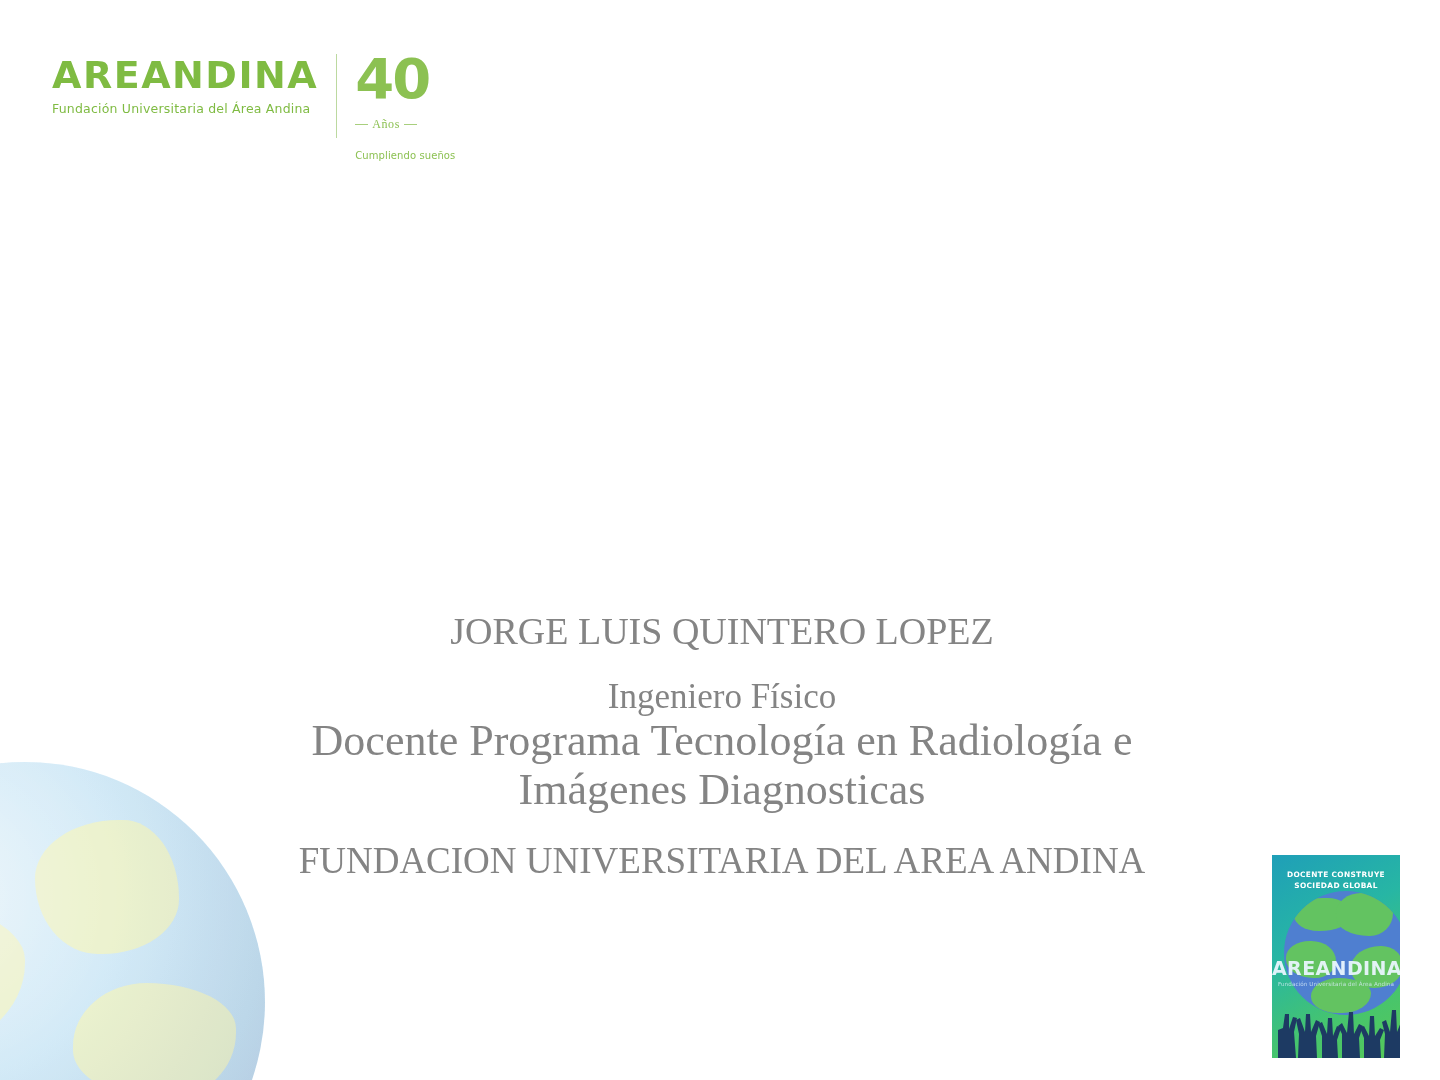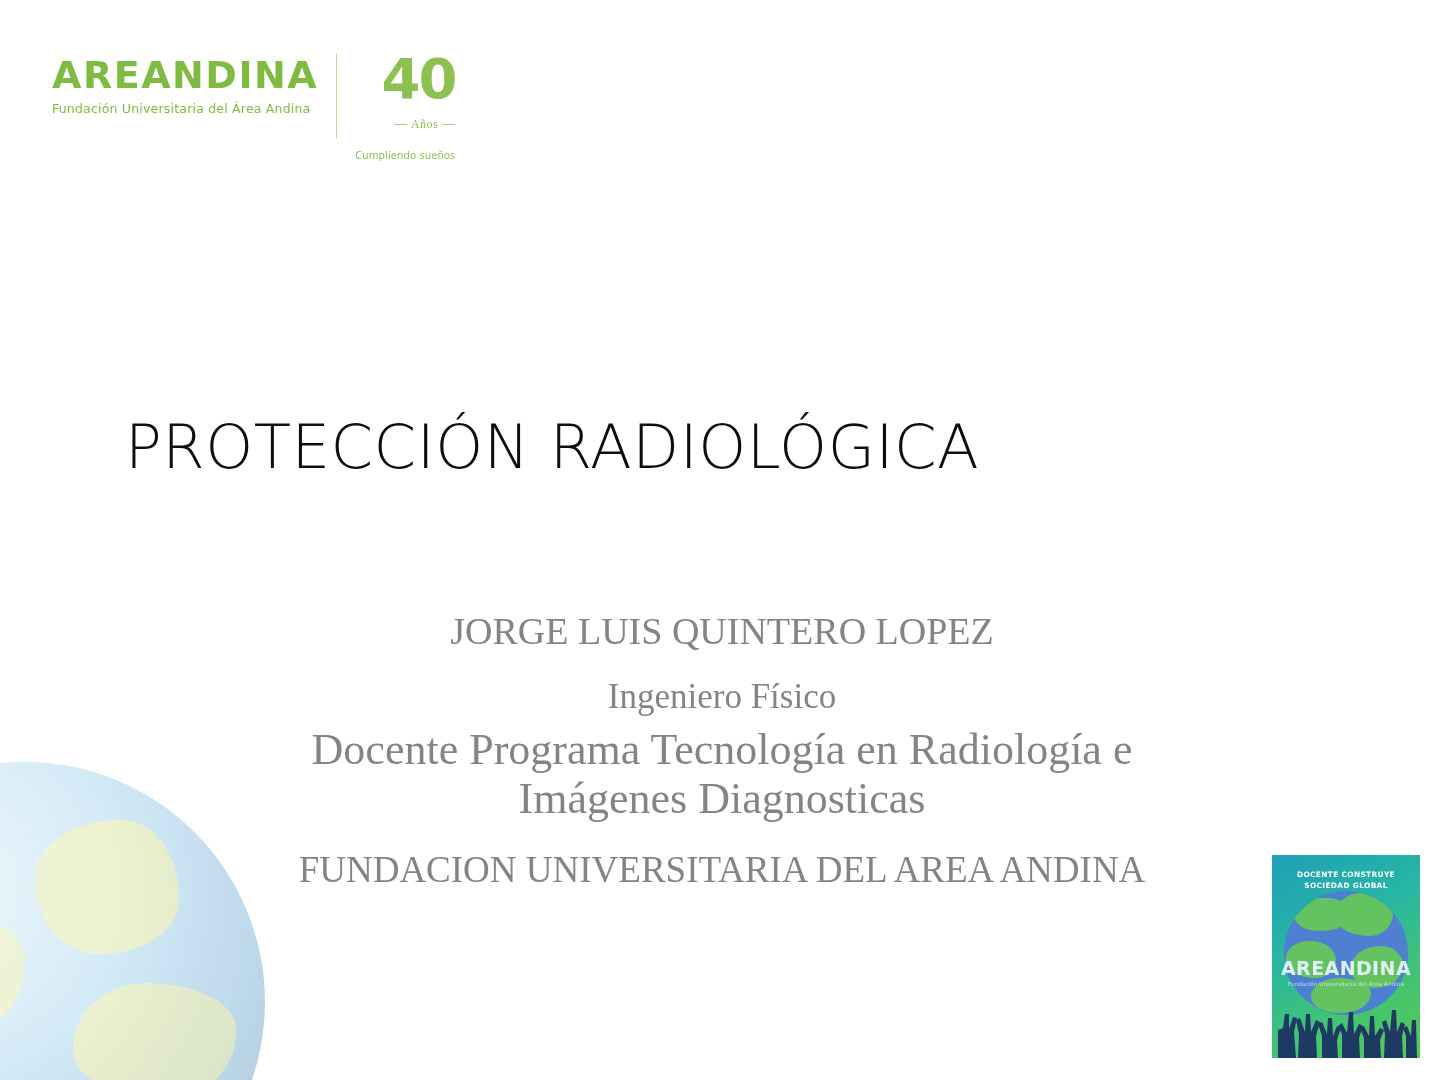--- a/index.html
+++ b/index.html
@@ -51,21 +51,21 @@
   }
   .logo-divider {
     width: 1px;
     align-self: stretch;
     background: #bcd9a0;
     margin: 2px 18px 2px 18px;
   }
   .logo-right {
     display: flex;
     flex-direction: column;
-    align-items: flex-end;
+    align-items: flex-start;
     justify-content: flex-start;
     padding-top: 0px;
   }
   .anniv-number {
     position: relative;
     font-family: "DejaVu Sans", sans-serif;
     font-weight: bold;
     font-size: 56px;
     line-height: 0.95;
     color: #8cc152;
@@ -163,30 +163,30 @@
     top: 610px;
     width: 960px;
     text-align: center;
     font-family: "Liberation Serif", serif;
     color: #848484;
   }
   .sub-line {
     line-height: 1.12;
   }
   .sub-name     { font-size: 38px; margin-bottom: 24px; }
-  .sub-role     { font-size: 35px; margin-bottom: 9px; }
+  .sub-role     { font-size: 35px; }
   .sub-position { font-size: 44px; margin-bottom: 26px; }
   .sub-org      { font-size: 37px; }
 
   
   .badge {
     position: absolute;
     left: 1272px;
     top: 855px;
-    width: 148px;
+    width: 128px;
     height: 203px;
     overflow: hidden;
     background: linear-gradient(150deg, #1f9fb8 0%, #27b6a4 38%, #45c46f 72%, #57c957 100%);
   }
   .badge-caption {
     position: absolute;
     top: 14px;
     left: 0;
     right: 0;
     text-align: center;
@@ -277,21 +277,20 @@
     <div class="logo-divider"></div>
     <div class="logo-right">
       <div class="anniv-number">40</div>
       <div class="anniv-anos">
           <span>Años</span>
         </div>
       <div class="anniv-sub">Cumpliendo sueños</div>
     </div>
   </div>
 
-  <div class="slide-title">PROTECCIÓN RADIOLÓGICA</div>
 
   <div class="subtitle-block">
     <div class="sub-line sub-name">JORGE LUIS QUINTERO LOPEZ</div>
     <div class="sub-line sub-role">Ingeniero Físico</div>
     <div class="sub-line sub-position">Docente Programa Tecnología en Radiología e Imágenes Diagnosticas</div>
     <div class="sub-line sub-org">FUNDACION UNIVERSITARIA DEL AREA ANDINA</div>
   </div>
 
   <div class="badge">
     <div class="badge-caption">

